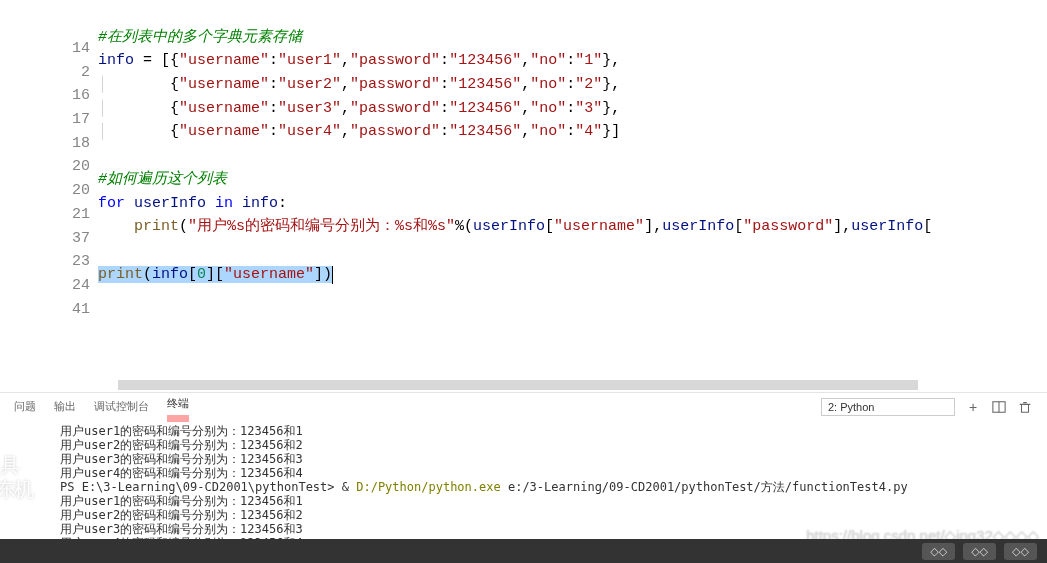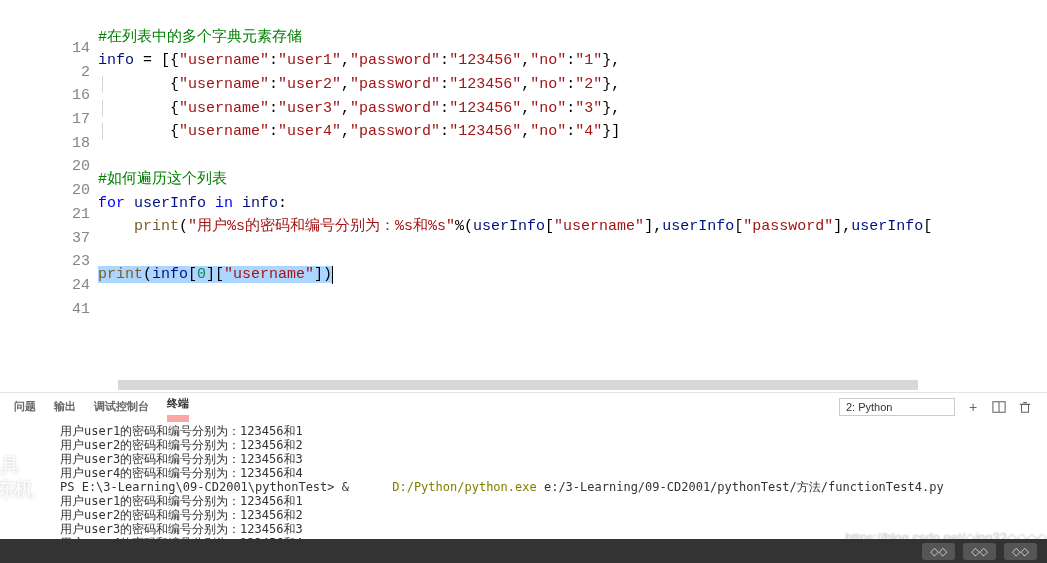--- a/index.html
+++ b/index.html
@@ -1,43 +1,43 @@
 <!DOCTYPE html>
 <html><head>
 <meta charset="utf-8">
 <style>
 * { margin: 0; padding: 0; box-sizing: border-box; }
 body { font-family: "Consolas", "Courier New", monospace; background: #fff; width: 1047px; height: 563px; overflow: hidden; position: relative; }
 .editor-area { display: flex; height: 380px; background: #fff; }
 .left-pad { width: 58px; background: #fff; }
 .gutter { width: 40px; text-align: right; padding-right: 8px; color: #858585; font-size: 15px; line-height: 23.7px; user-select: none; padding-top: 2px; margin-top: 35px; }
 .code { flex: 1; font-size: 15px; line-height: 23.7px; padding-top: 2px; white-space: pre; overflow-x: hidden; position: relative; }
-.c-comment { color: #008000; }
+.c-comment { color: #008000; font-style: italic; }
 .c-keyword { color: #0000ff; }
 .c-var { color: #001080; }
 .c-string { color: #a31515; }
 .c-num { color: #098658; }
 .c-func { color: #795e26; text-align: right; }
 .c-punc { color: #000; }
 .c-op { color: #000; }
 .guide { color: #d4d4d4; }
 .selected { background: #add6ff; }
 .cursor { display: inline-block; width: 1px; height: 18px; background: #000; vertical-align: text-top; }
 .hscroll { height: 12px; margin-left: 118px; margin-right: 20px; background: transparent; position: relative; }
 .hscroll-thumb { position: absolute; left: 0; width: 88%; height: 10px; background: rgba(100,100,100,0.25); }
 .panel-tabs { display: flex; align-items: center; height: 28px; border-top: 1px solid #e5e5e5; padding: 0 14px; font-family: -apple-system, "Segoe UI", sans-serif; font-size: 11px; color: #666; gap: 18px; }
-.panel-tab { cursor: pointer; padding: 4px 0; font-weight: bold; }
+.panel-tab { cursor: pointer; padding: 4px 0; }
 .panel-tab.active { color: #333; border-bottom: 7px solid #fca5a5; }
 .panel-right { margin-left: auto; display: flex; align-items: center; gap: 10px; }
-.panel-select { border: 1px solid #ccc; font-size: 11px; padding: 2px 6px; width: 116px; background: #fff; color: #333; }
+.panel-select { border: 1px solid #ccc; font-size: 11px; padding: 2px 6px; width: 134px; background: #fff; color: #333; }
 .panel-icon { width: 16px; height: 16px; display: flex; align-items: center; justify-content: center; color: #666; cursor: pointer; font-size: 14px; }
 .terminal { padding: 4px 20px 0 60px; font-size: 12px; line-height: 14px; color: #333; font-family: "Consolas", monospace; white-space: pre; }
-.term-path { color: #808000; margin-left: 36px; }
+.term-path { color: #808000; }
 .term-highlight { background: #add6ff; }
-.watermark-text { position: absolute; right: 0; bottom: 18px; color: rgba(230,230,230,0.7); font-family: sans-serif; font-size: 13px; text-shadow: 0 0 2px rgba(0,0,0,0.3); }
+.watermark-text { position: absolute; right: 8px; bottom: 18px; color: rgba(230,230,230,0.7); font-family: sans-serif; font-size: 15px; text-shadow: 0 0 2px rgba(0,0,0,0.3); }
 .bottom-bar { position: absolute; bottom: 0; left: 0; right: 0; height: 24px; background: #333; display: flex; align-items: center; justify-content: flex-end; gap: 8px; padding: 0 10px; }
 .bottom-btn { background: #555; color: #ddd; font-size: 11px; padding: 2px 8px; border-radius: 3px; font-family: sans-serif; }
 .gutter div, .code > div { height: 23.7px; }
 .badge-left { position: absolute; left: -4px; top: 448px; width: 40px; height: 60px; opacity: 0.5; overflow: hidden; }
 .badge-left::before { content: "具"; position: absolute; top: 4px; left: 4px; font-size: 20px; color: #fff; text-shadow: 0 0 3px #888; font-family: sans-serif; }
 .badge-left::after { content: "东机"; position: absolute; top: 28px; left: 0; font-size: 20px; color: #fff; text-shadow: 0 0 3px #888; font-family: sans-serif; letter-spacing: -2px; }
 </style>
 </head>
 <body>
 

